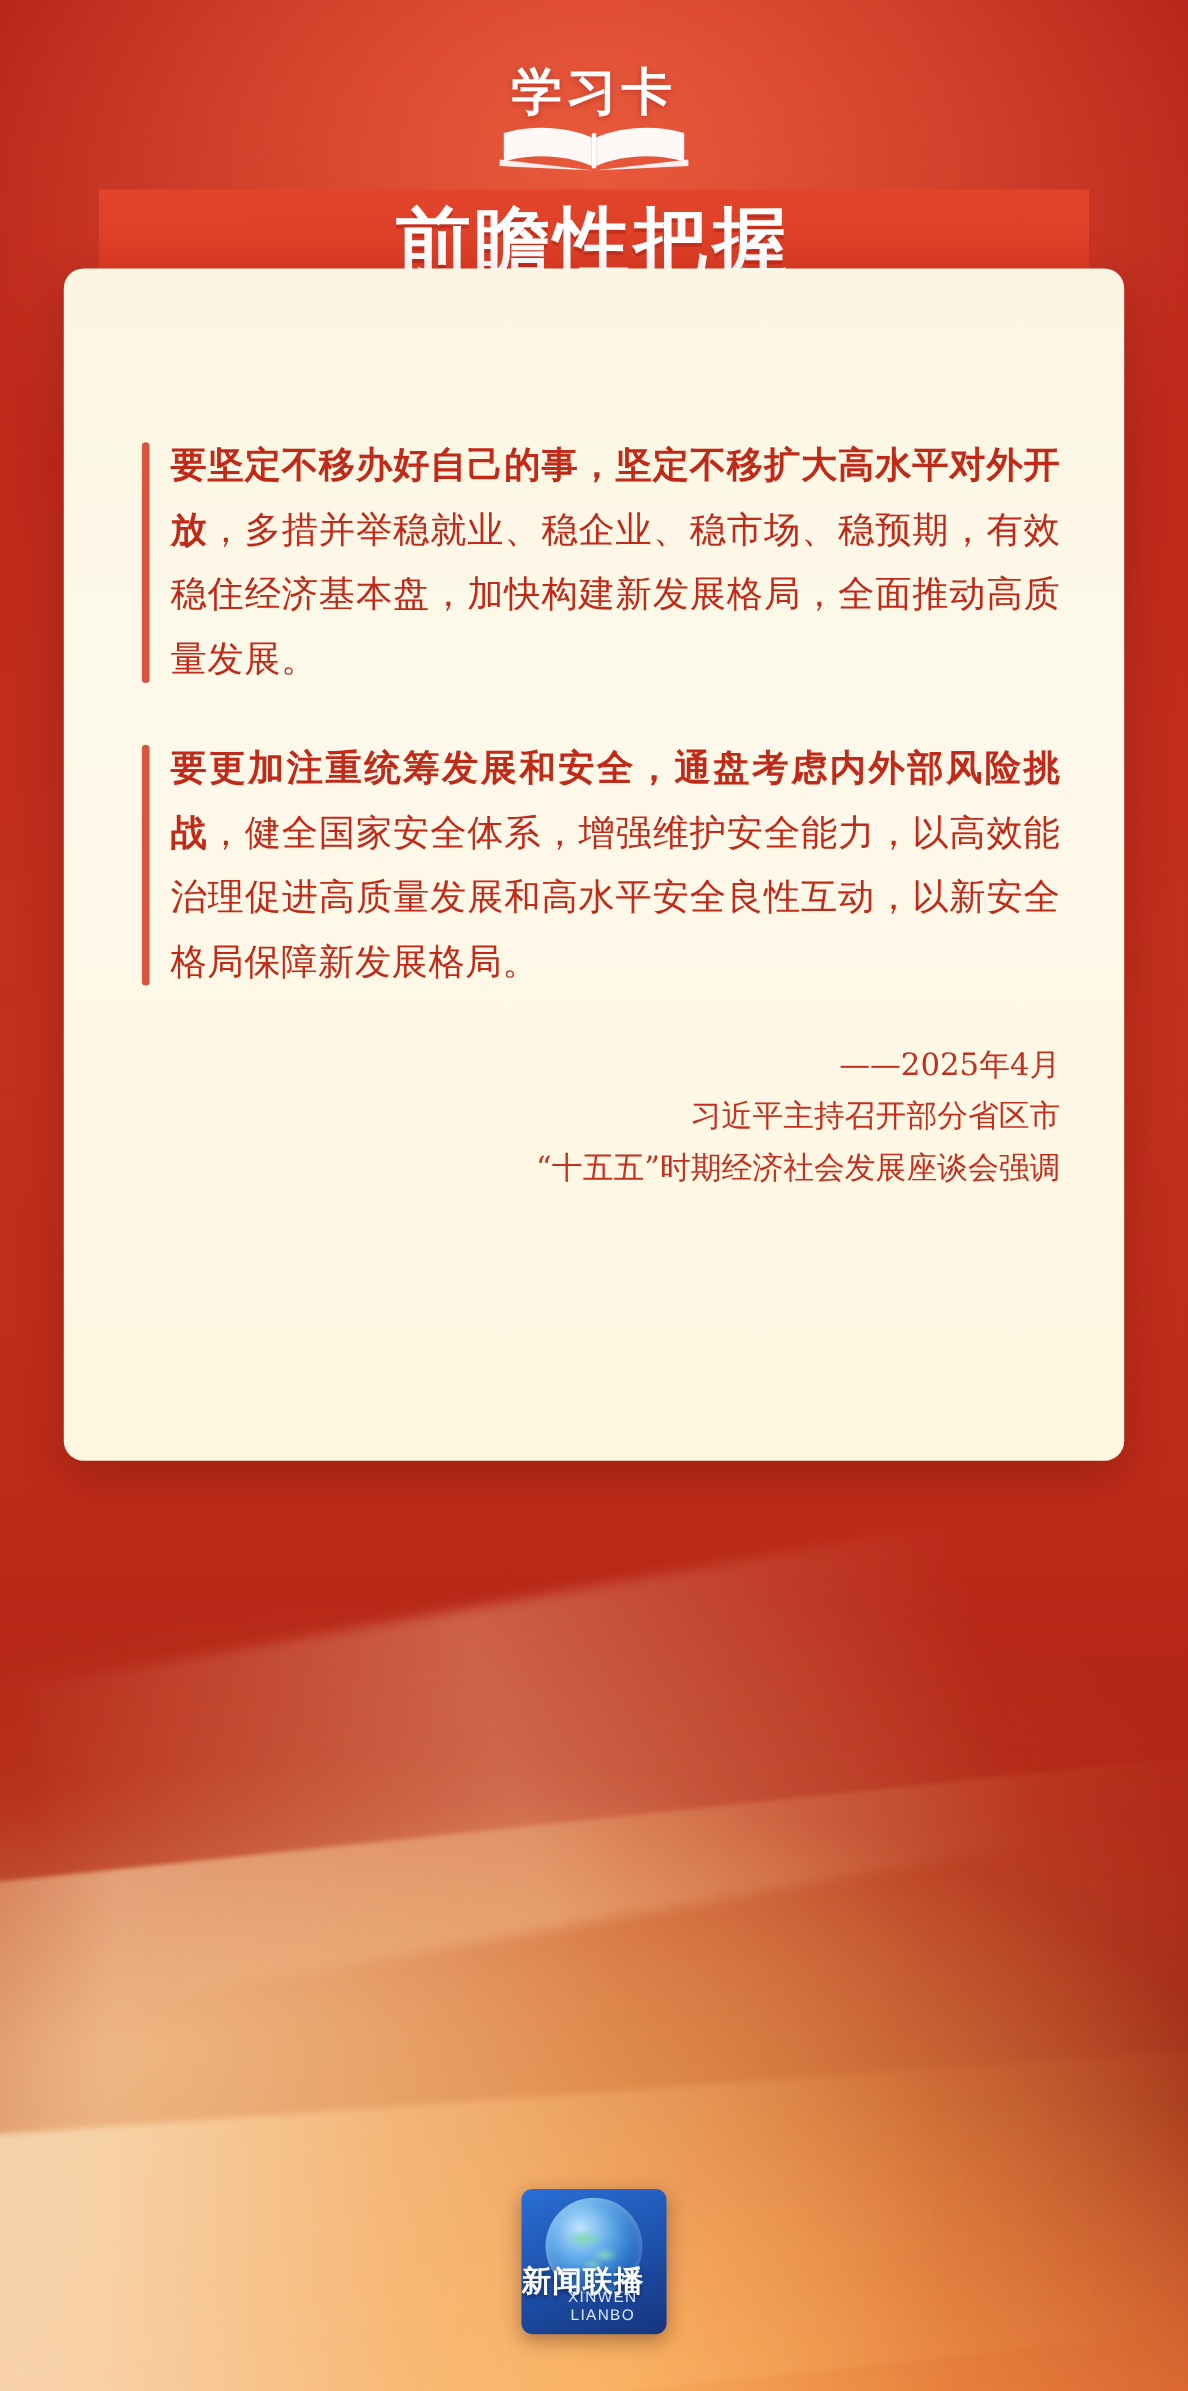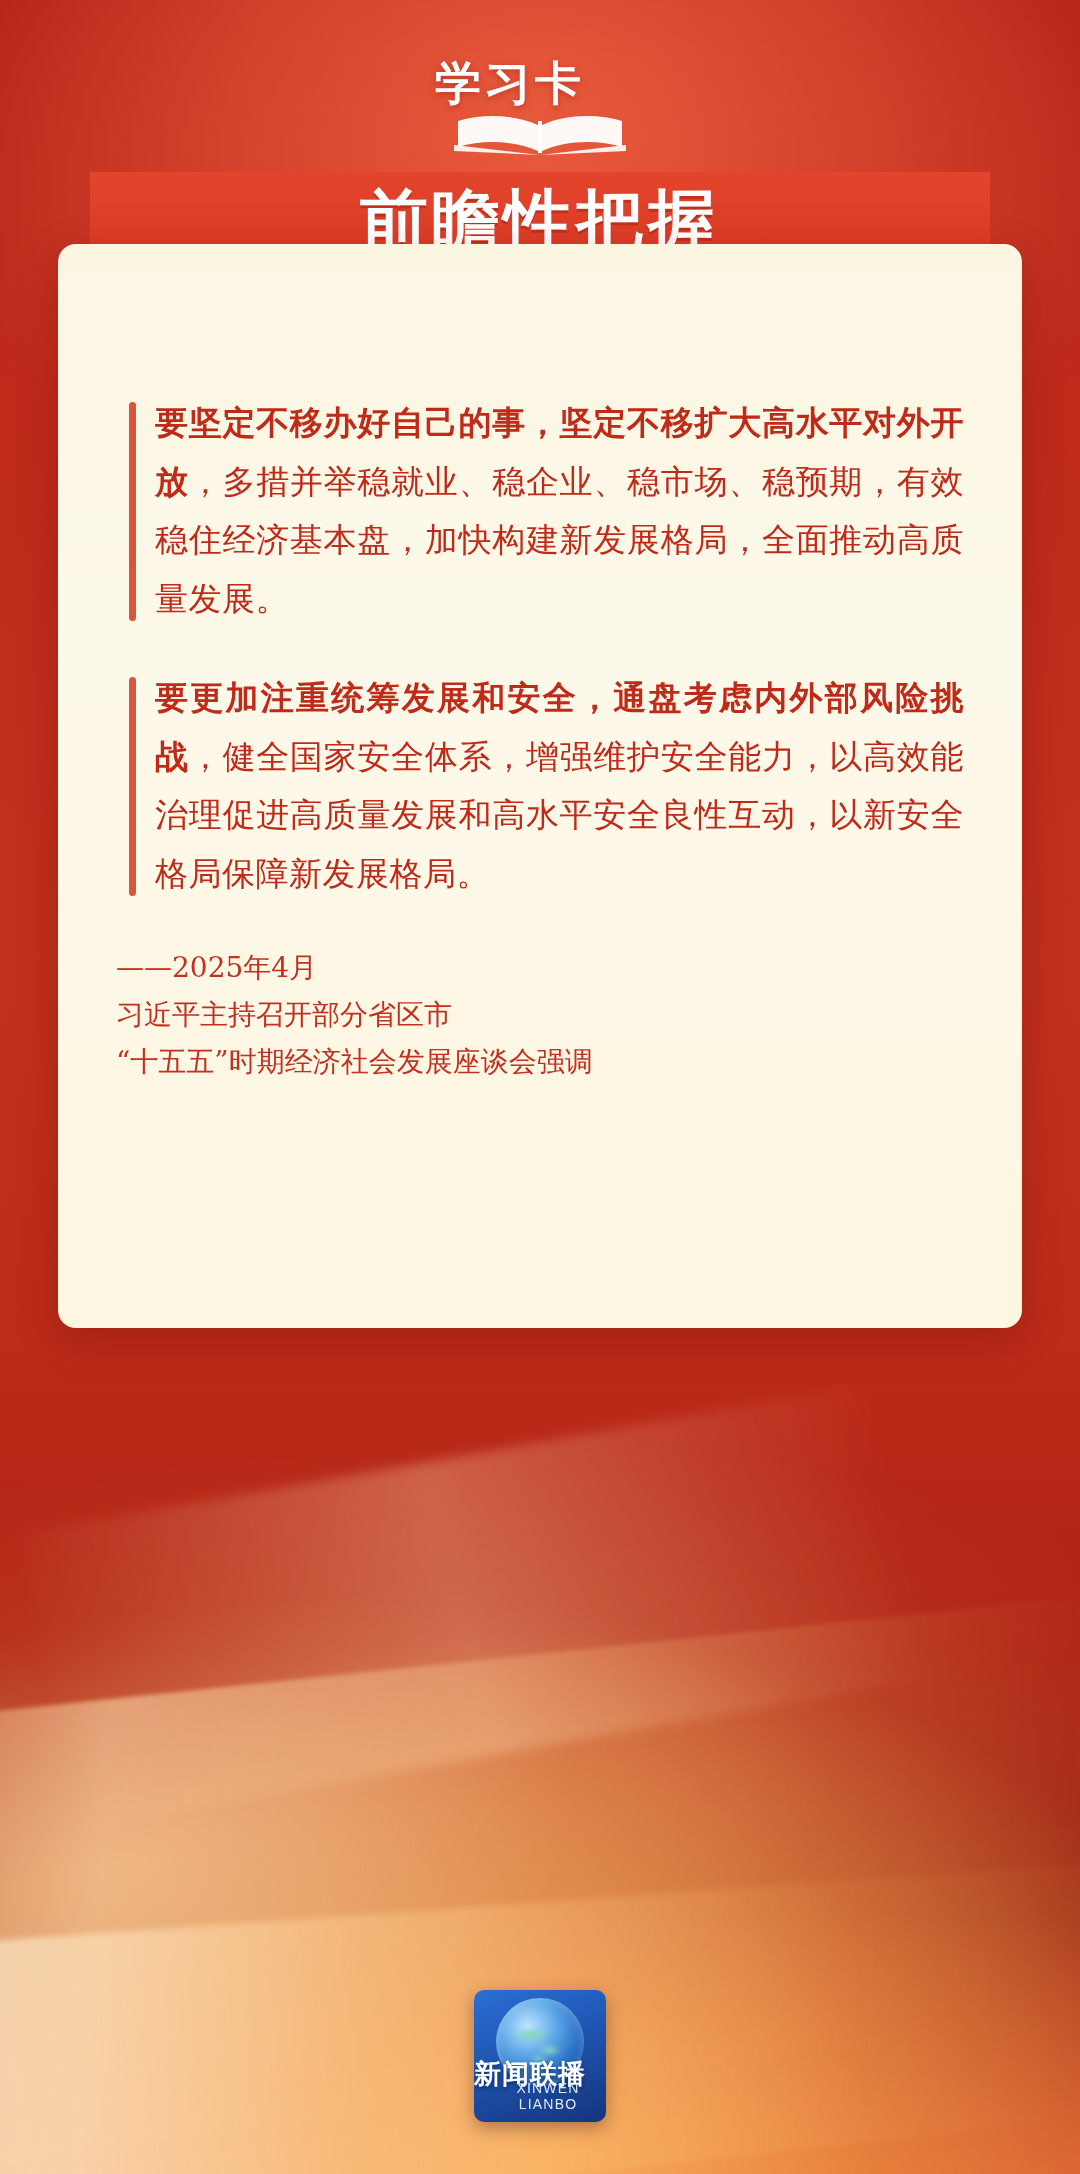--- a/index.html
+++ b/index.html
@@ -74,20 +74,21 @@
   }
   .logo-mark {
     position: relative;
     width: 210px;
     height: 104px;
   }
   .logo-text {
     position: absolute;
     left: 0; right: 0;
     top: 2px;
+    text-align: center;
     color: #ffffff;
     font-family: "DejaVu Serif", "Liberation Serif", serif;
     font-size: 46px;
     font-weight: 700;
     letter-spacing: 4px;
     text-shadow: 0 2px 6px rgba(120,10,0,0.35);
   }
   .logo-book {
     position: absolute;
     left: 50%;
@@ -174,21 +175,21 @@
     position: absolute;
     left: 0;
     top: 8px;
     bottom: 8px;
     width: 7px;
     border-radius: 4px;
     background: #d8553f;
   }
   .source {
     margin-top: 36px;
-    text-align: left;
+    text-align: right;
     color: #c23120;
     font-family: "DejaVu Serif", "Liberation Serif", serif;
     font-size: 28px;
     line-height: 1.68;
   }
 
   
   .footer {
     position: absolute;
     left: 0; right: 0;

